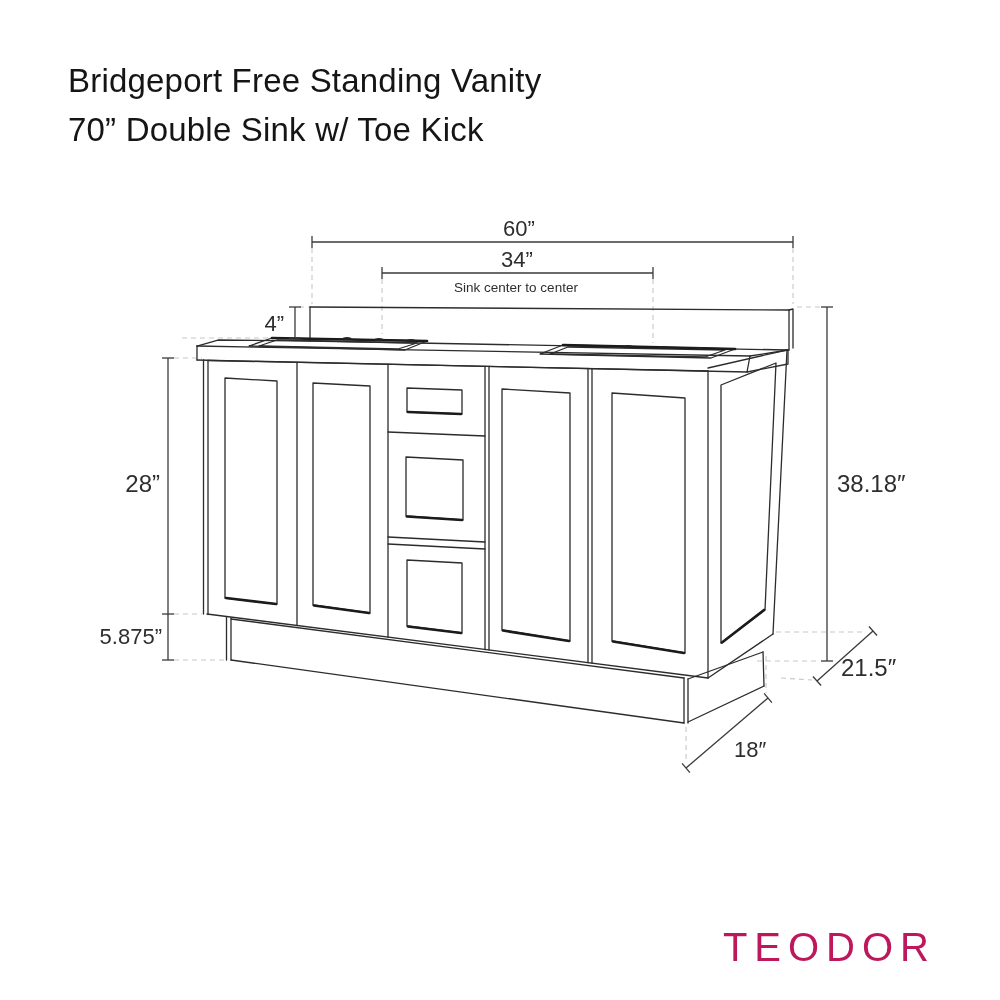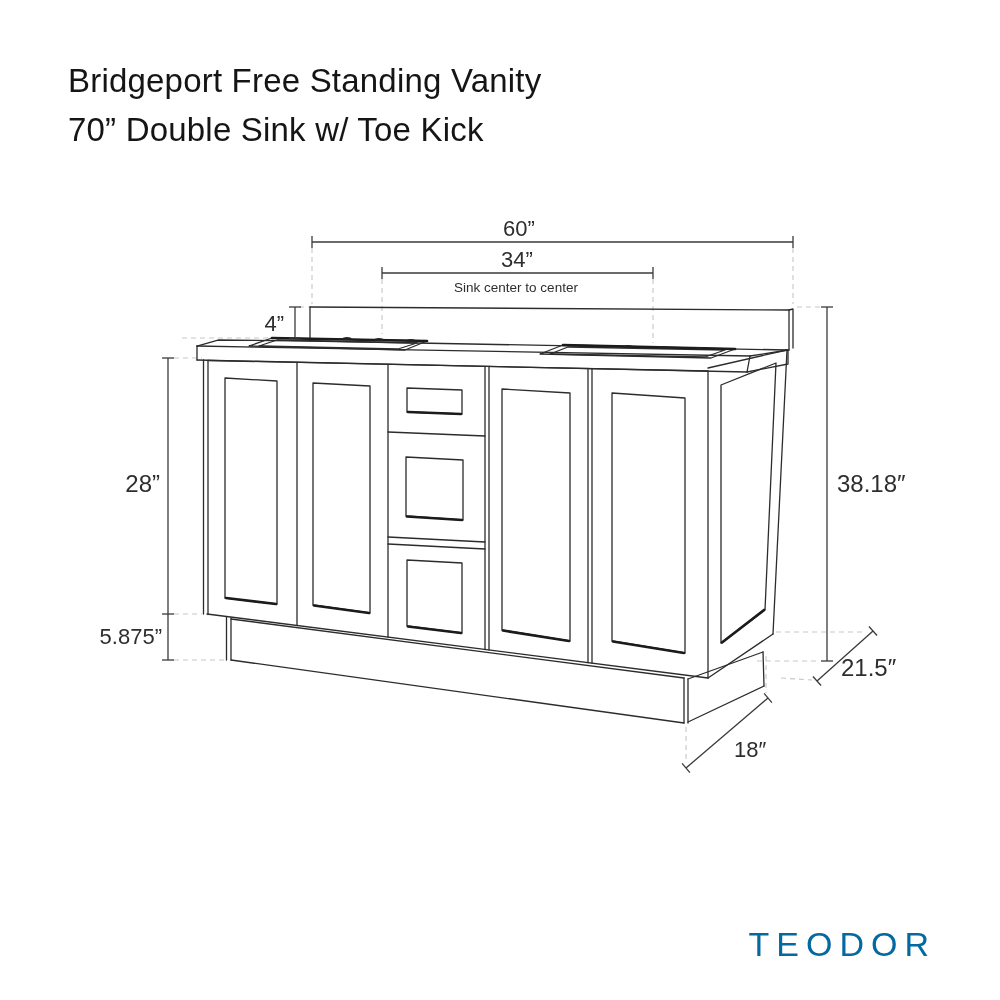--- a/index.html
+++ b/index.html
@@ -12,21 +12,21 @@
   }
   .title{
     position:absolute;left:68px;top:56px;
     font-size:33px;line-height:49px;font-weight:500;
     color:#151515;letter-spacing:0.2px;
   }
   .title span{display:block;}
   .diagram-svg{position:absolute;left:0;top:0;}
   .logo{
     position:absolute;right:64px;top:925px;
-    font-size:34px;font-weight:100;color:#0369a1;
+    font-size:40px;font-weight:100;color:#be185d;
     letter-spacing:7px;
   }
   text{font-family:"Liberation Sans", sans-serif;fill:#2e2e2e;}
   .dim-label{font-size:22px;}
   .dim-label-lg{font-size:24px;}
   .dim-note{font-size:13.5px;}
   .art{stroke:#2c2c2c;stroke-width:1.3;fill:none;stroke-linecap:round;stroke-linejoin:round;}
   .art-thick{stroke:#1b1b1b;stroke-width:2.7;fill:none;stroke-linecap:round;}
   .dim{stroke:#3a3a3a;stroke-width:1.3;fill:none;stroke-linecap:butt;}
   .dash{stroke:#c7c7c7;stroke-width:1.1;fill:none;stroke-dasharray:5 4;}

